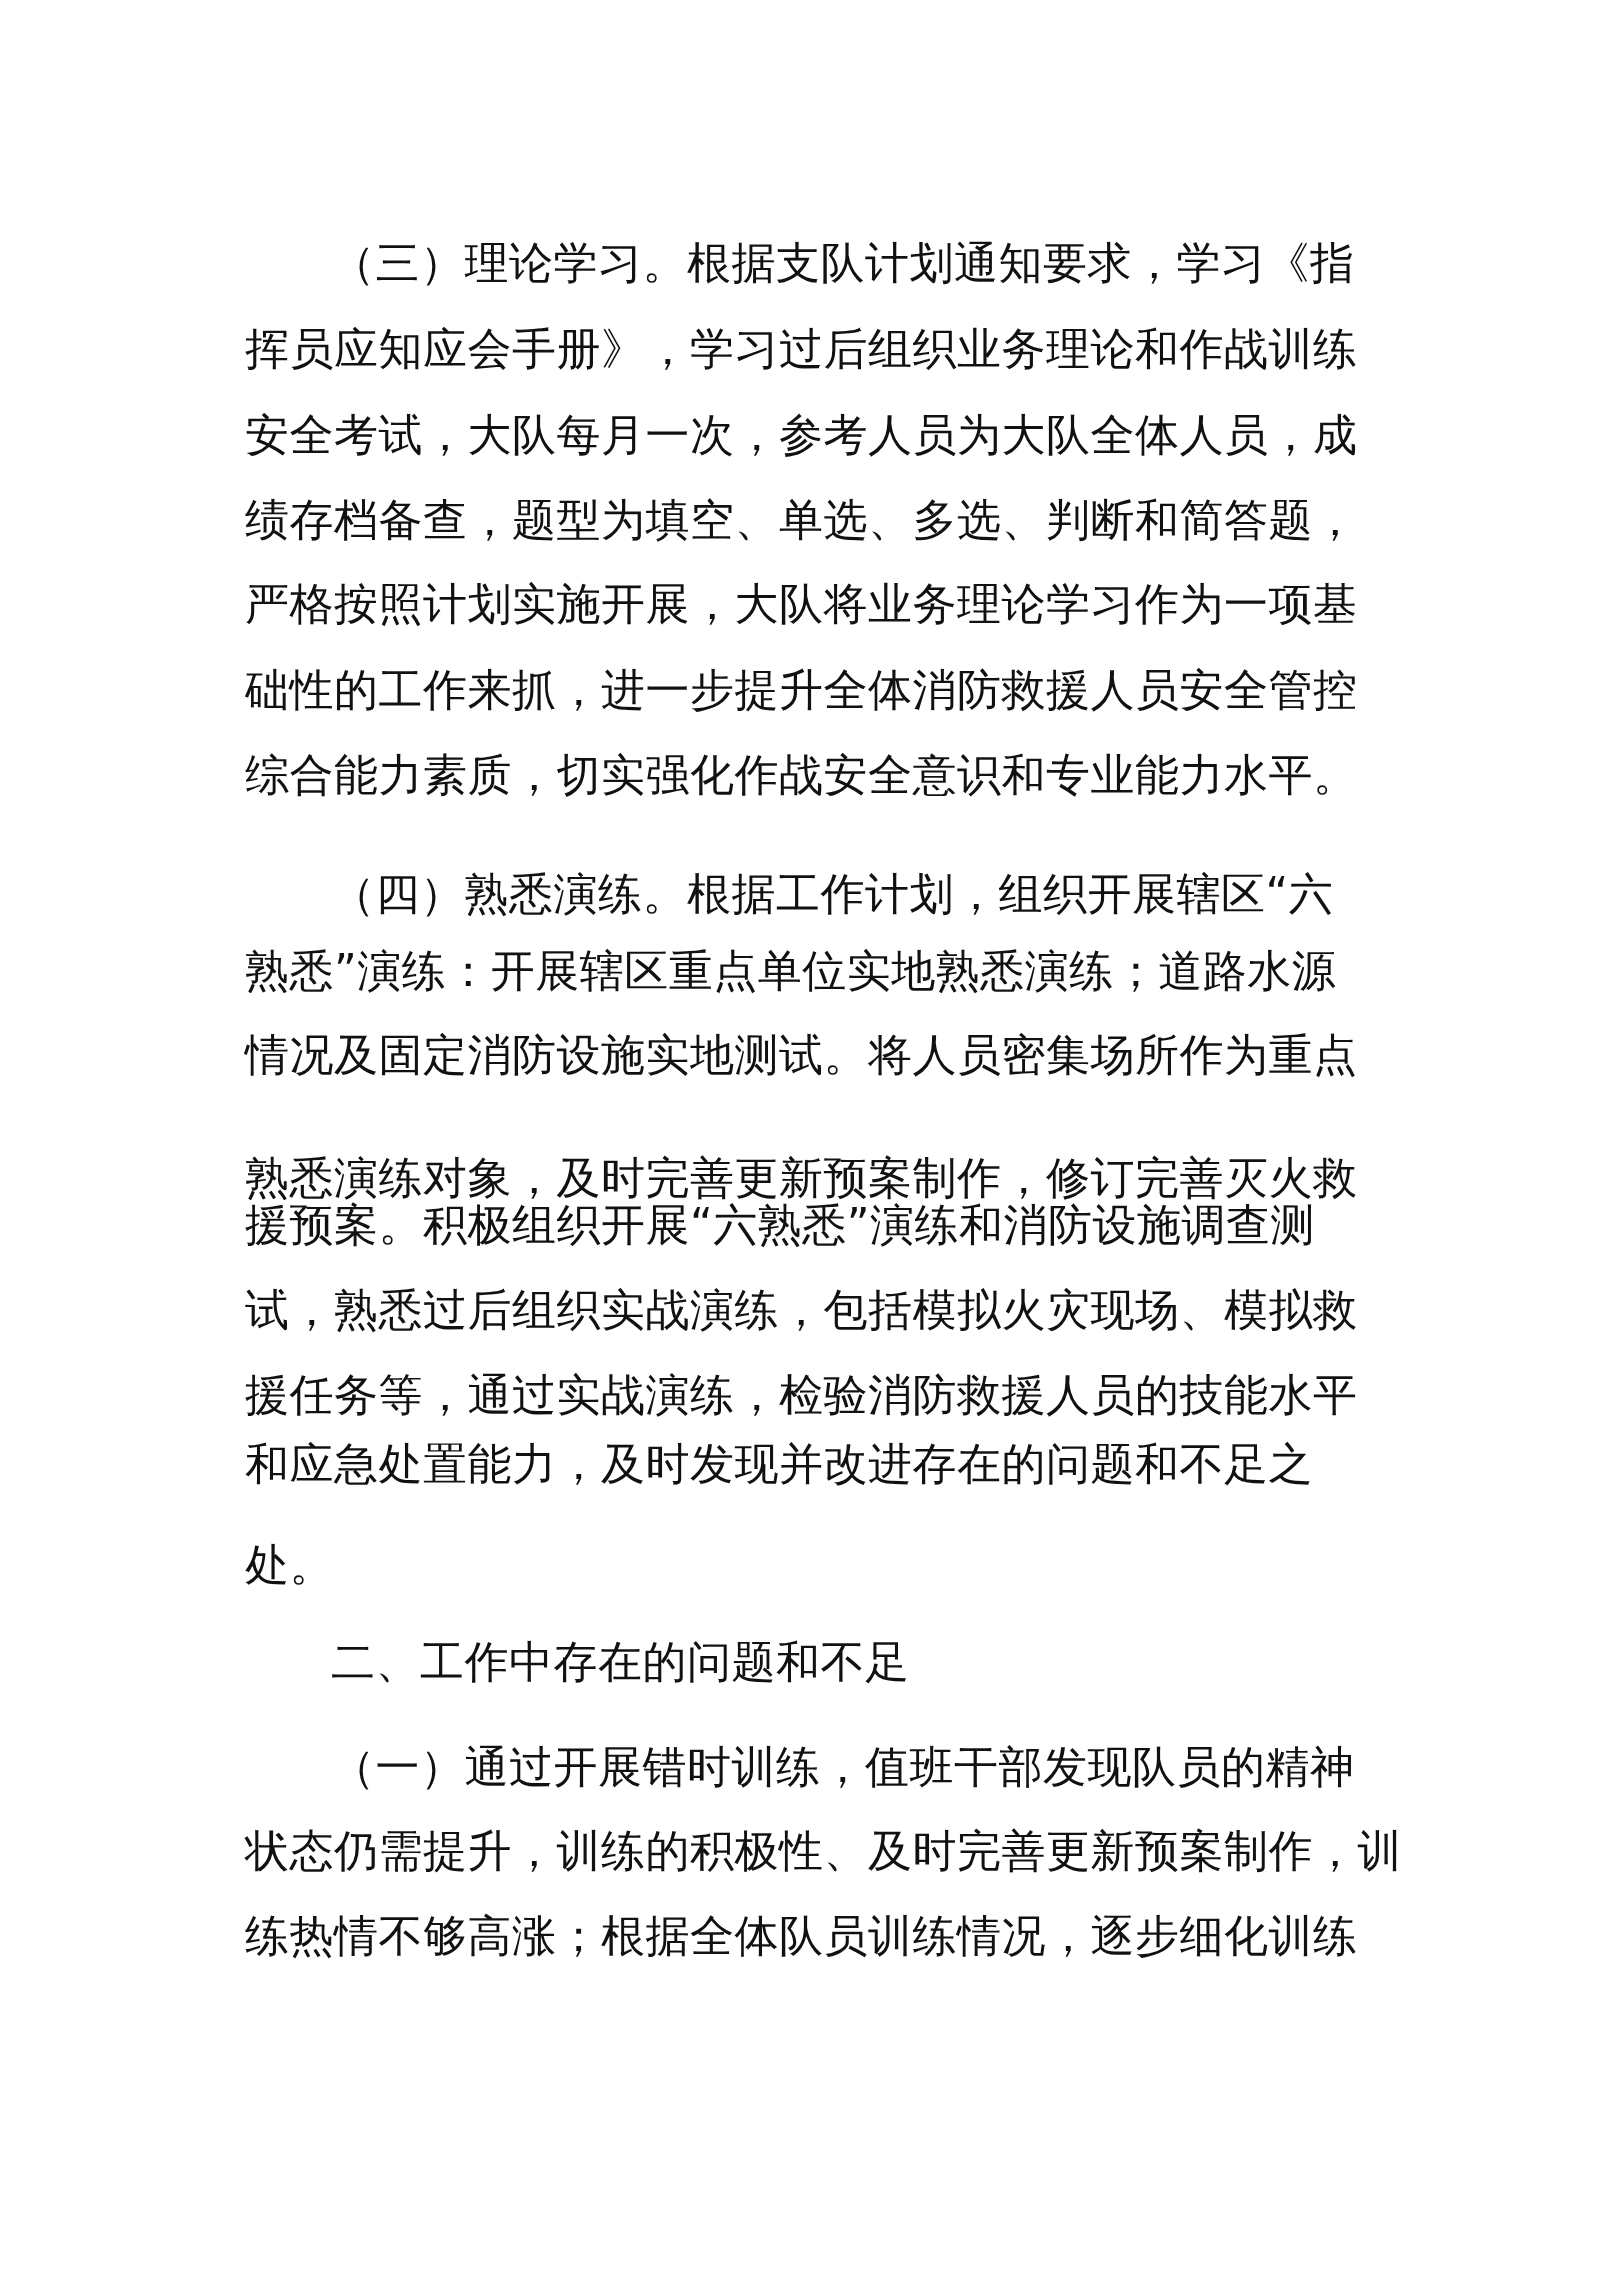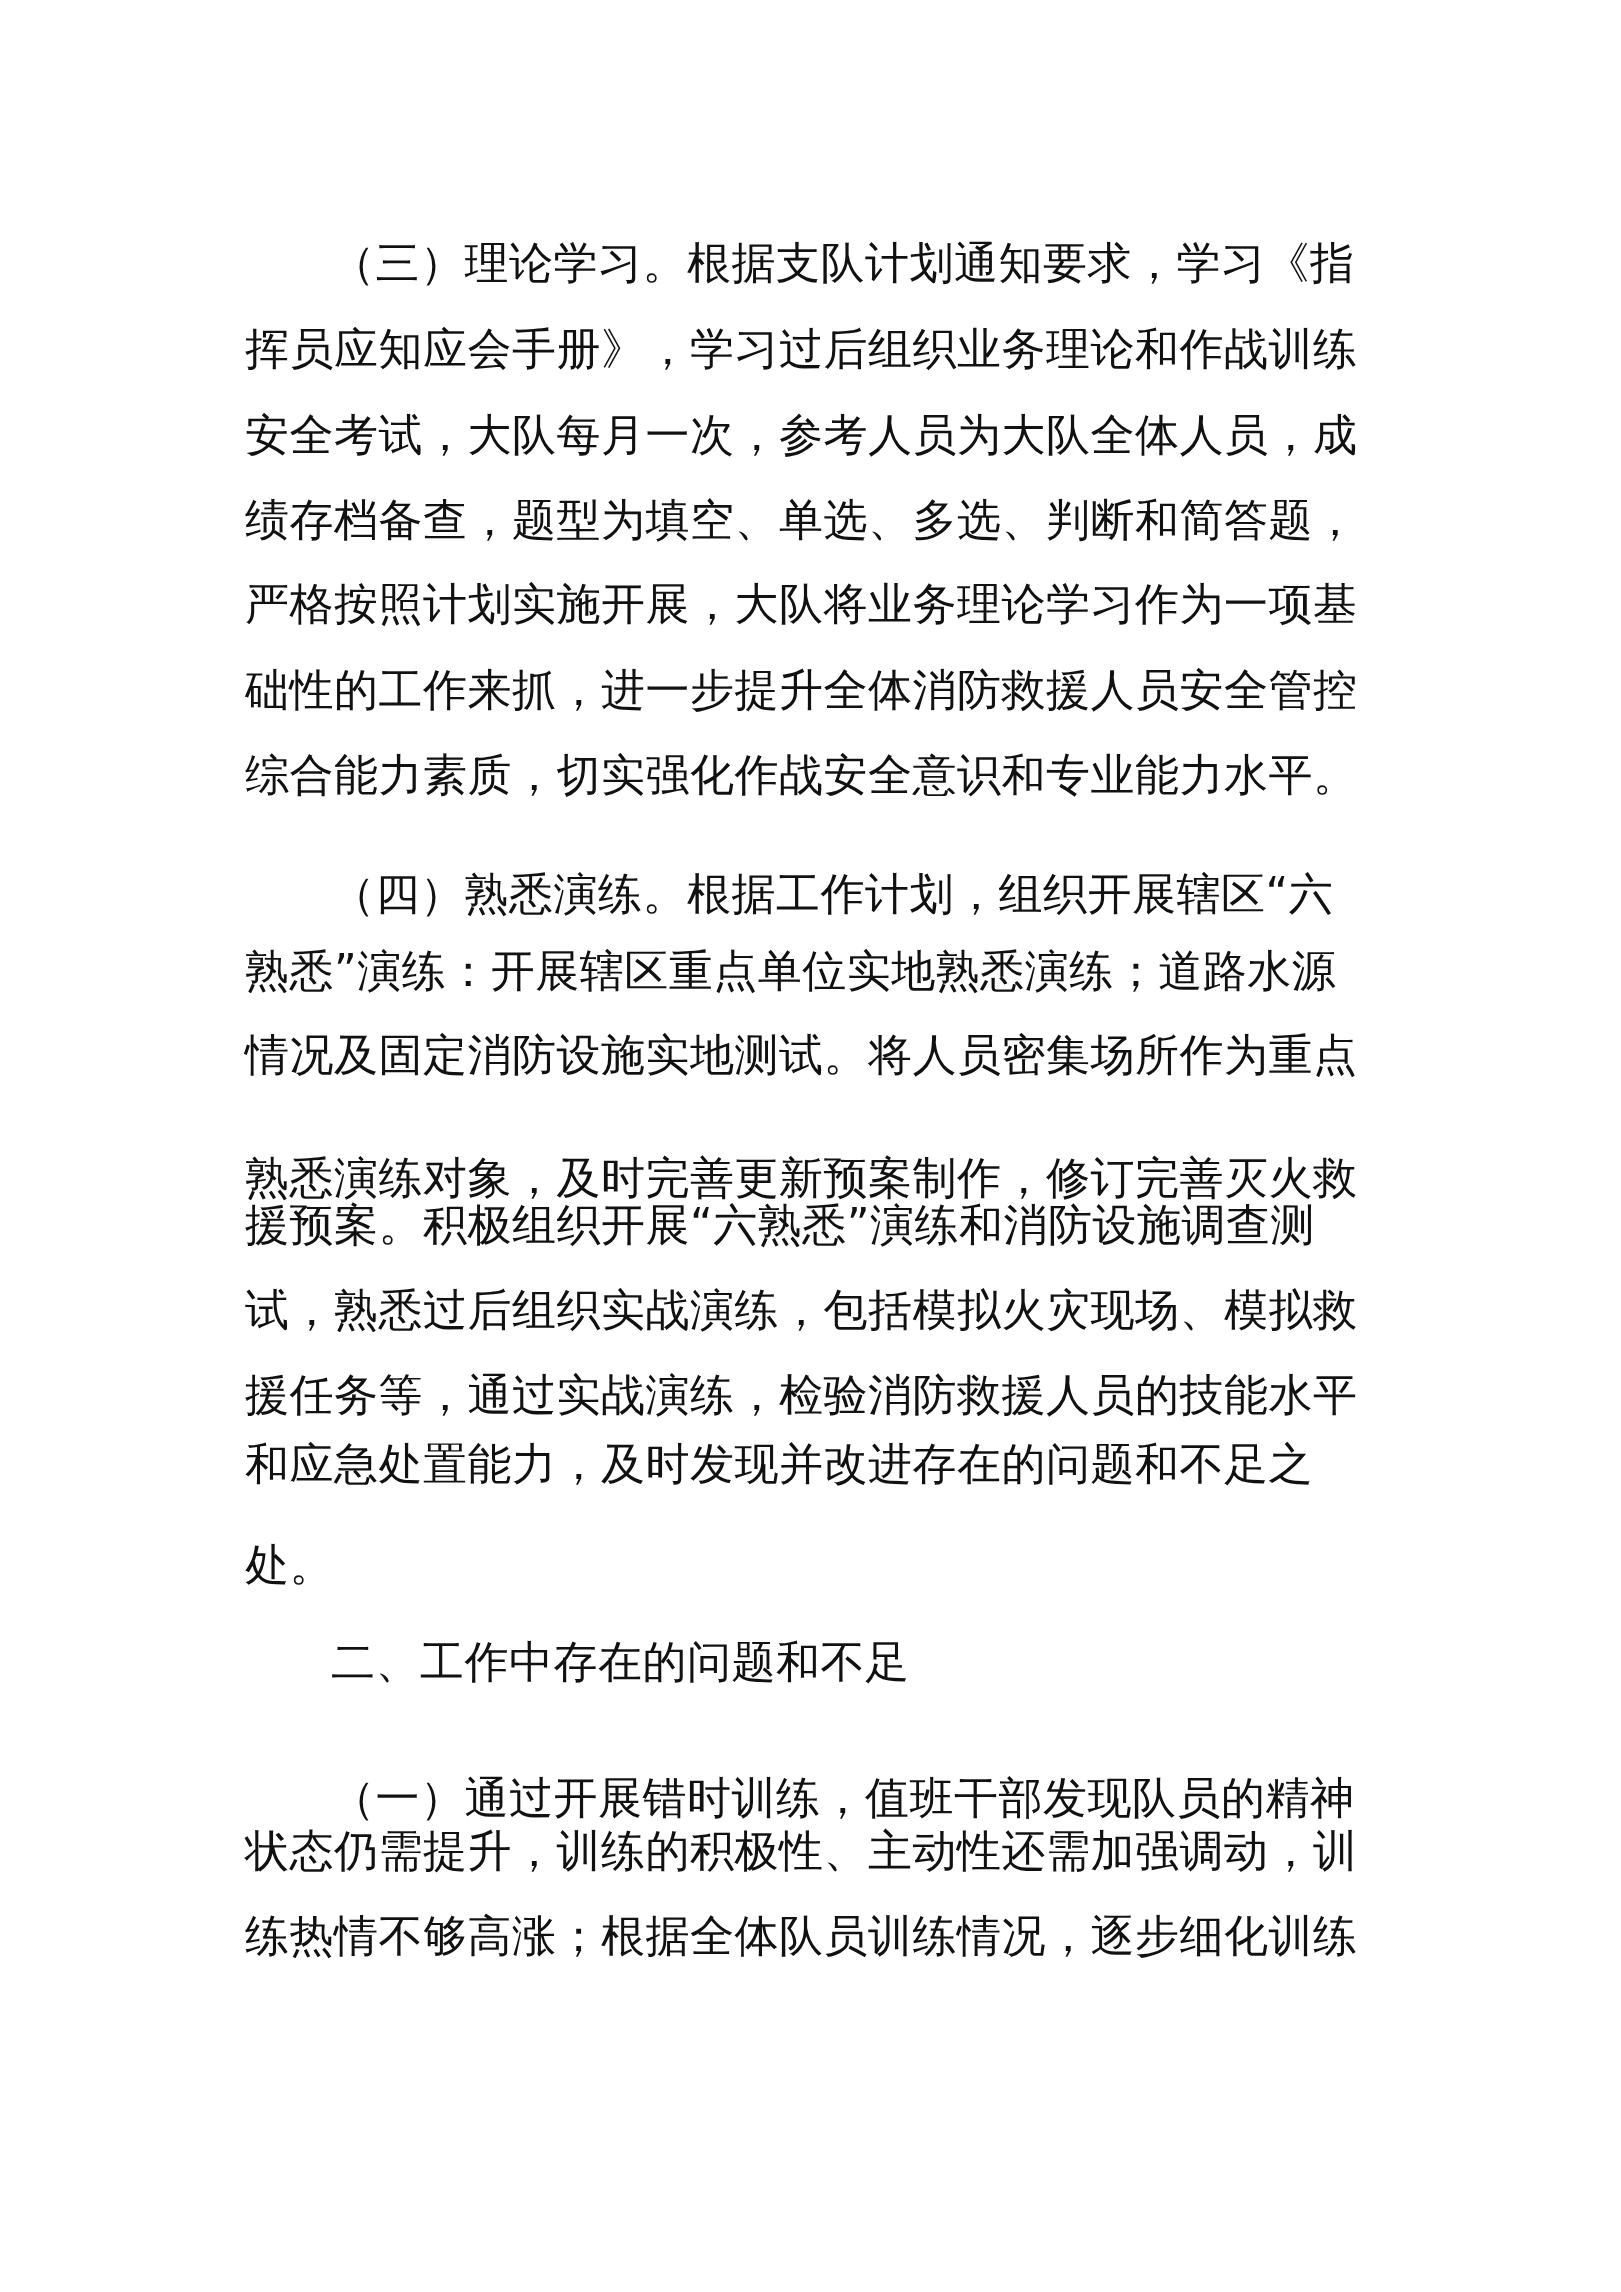--- a/index.html
+++ b/index.html
@@ -48,19 +48,19 @@
     <div class="line" style="top:1370px;">援任务等，通过实战演练，检验消防救援人员的技能水平</div>
     <div class="line" style="top:1439px;">和应急处置能力，及时发现并改进存在的问题和不足之</div>
     <div class="line" style="top:1540px;">处。</div>
   </div>
 
   <div>
     <div class="line heading-indent" style="top:1637px;">二、工作中存在的问题和不足</div>
   </div>
 
   <div>
-    <div class="line indent" style="top:1742px;margin-top:31px;">（一）通过开展错时训练，值班干部发现队员的精神</div>
-    <div class="line" style="top:1826px;">状态仍需提升，训练的积极性、主动性还需加强调动，训</div>
+    <div class="line indent" style="top:1742px;">（一）通过开展错时训练，值班干部发现队员的精神</div>
+    <div class="line" style="top:1826px;">状态仍需提升，训练的积极性、及时完善更新预案制作，训</div>
     <div class="line" style="top:1911px;">练热情不够高涨；根据全体队员训练情况，逐步细化训练</div>
   </div>
 
 </div>
 
 
 </body></html>

